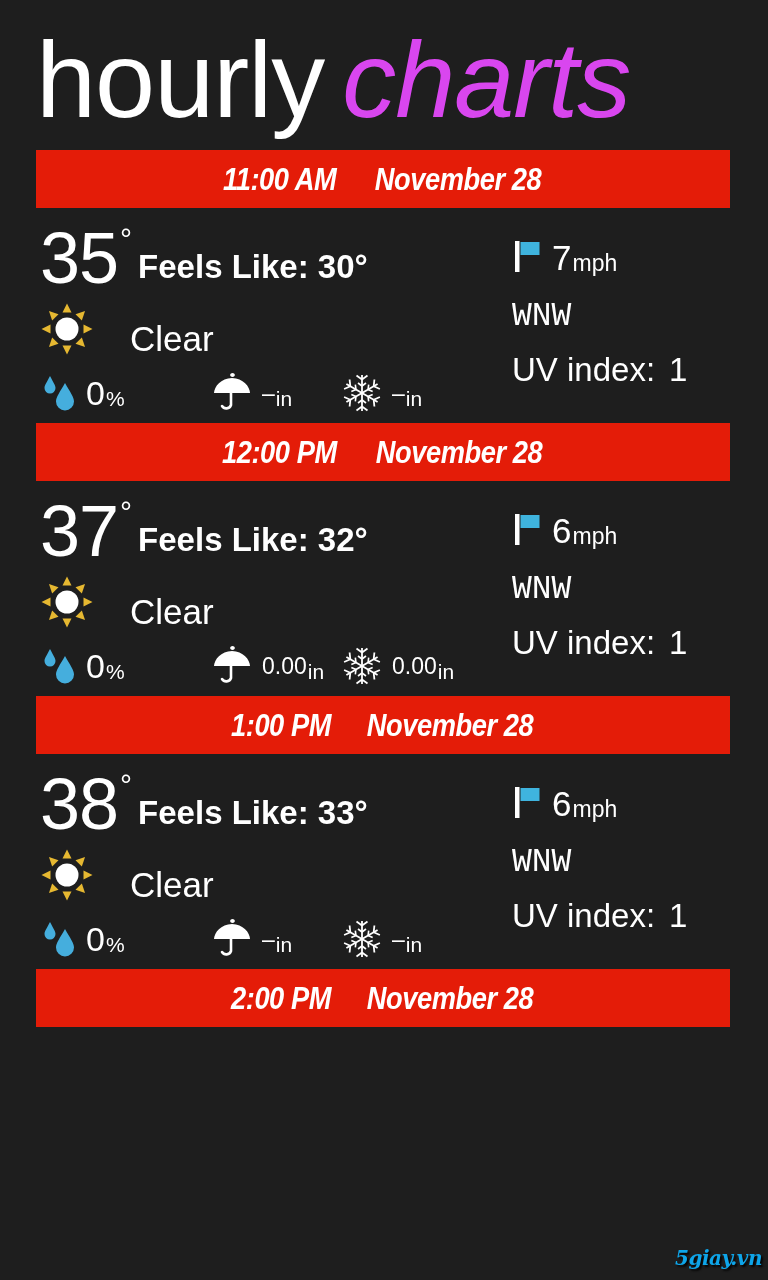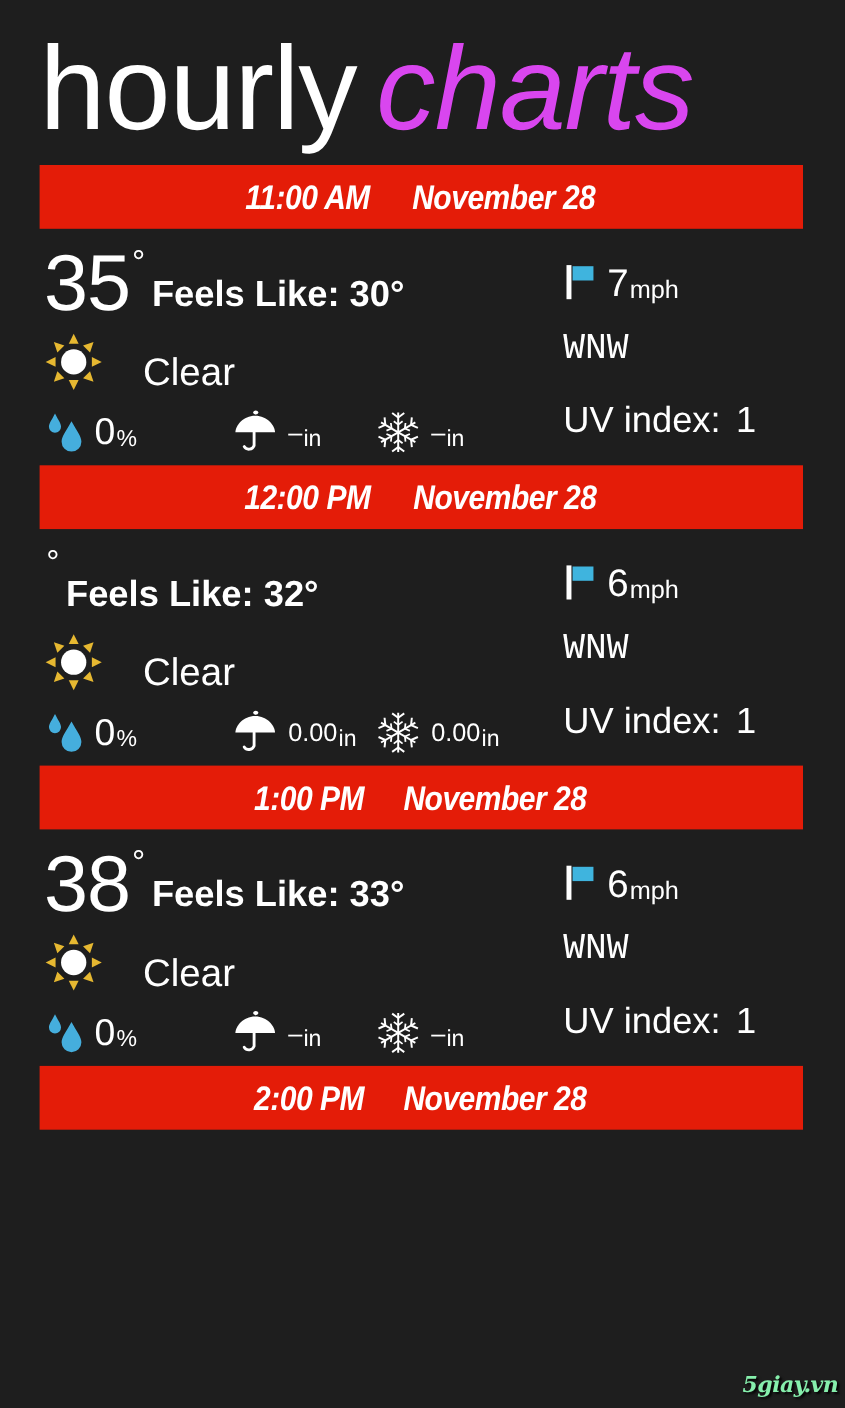--- a/index.html
+++ b/index.html
@@ -185,21 +185,21 @@
     font-size: 33px;
     line-height: 33px;
     font-weight: 300;
     margin-top: 18px;
     font-family: Liberation Mono, monospace;
   }
   .uv-line {
     font-size: 33px;
     line-height: 33px;
     font-weight: 300;
-    margin-top: 32px;
+    margin-top: 20px;
     white-space: nowrap;
   }
   .uv-value { margin-left: 14px; }
 
   
   .icon { display: inline-block; flex: none; }
   .icon-sun { width: 54px; height: 54px; }
   .icon-drop { width: 44px; height: 38px; }
   .icon-umbrella { width: 44px; height: 42px; }
   .icon-snow { width: 44px; height: 42px; }
@@ -207,21 +207,21 @@
 
   
   #watermark {
     position: absolute;
     right: 6px;
     bottom: 10px;
     font-family: "DejaVu Serif", serif;
     font-style: italic;
     font-weight: bold;
     font-size: 20px;
-    color: #86efac;
+    color: #0ea5e9;
     text-shadow: 2px 2px 2px rgba(0,0,0,0.85);
     letter-spacing: -0.5px;
   }
 </style>
 </head>
 <body>
 
 <div id="page-header">
   <span class="app-title app-title-primary">hourly</span><span class="app-title app-title-secondary">charts</span>
 </div>
@@ -336,20 +336,21 @@
       </div>
     </div>
     <div class="hour-block">
       <div class="hour-bar">
         <span class="hour-bar-time">12:00 PM</span>
         <span class="hour-bar-date">November 28</span>
       </div>
       <div class="hour-body">
         <div class="hour-left">
           <div class="temp-line">
+            <span class="temp-value">37</span>
             <span class="temp-deg">°</span>
             <span class="feels-like">Feels Like: 32°</span>
           </div>
           <div class="cond-line">
             <span class="icon icon-sun"><svg viewBox="0 0 54 54" width="54" height="54">
                 <polygon points="27,1.5 31.5,10.5 22.5,10.5" fill="#e6b831" transform="rotate(0 27 27)"></polygon>
                 <polygon points="27,1.5 31.5,10.5 22.5,10.5" fill="#e6b831" transform="rotate(45 27 27)"></polygon>
                 <polygon points="27,1.5 31.5,10.5 22.5,10.5" fill="#e6b831" transform="rotate(90 27 27)"></polygon>
                 <polygon points="27,1.5 31.5,10.5 22.5,10.5" fill="#e6b831" transform="rotate(135 27 27)"></polygon>
                 <polygon points="27,1.5 31.5,10.5 22.5,10.5" fill="#e6b831" transform="rotate(180 27 27)"></polygon>

